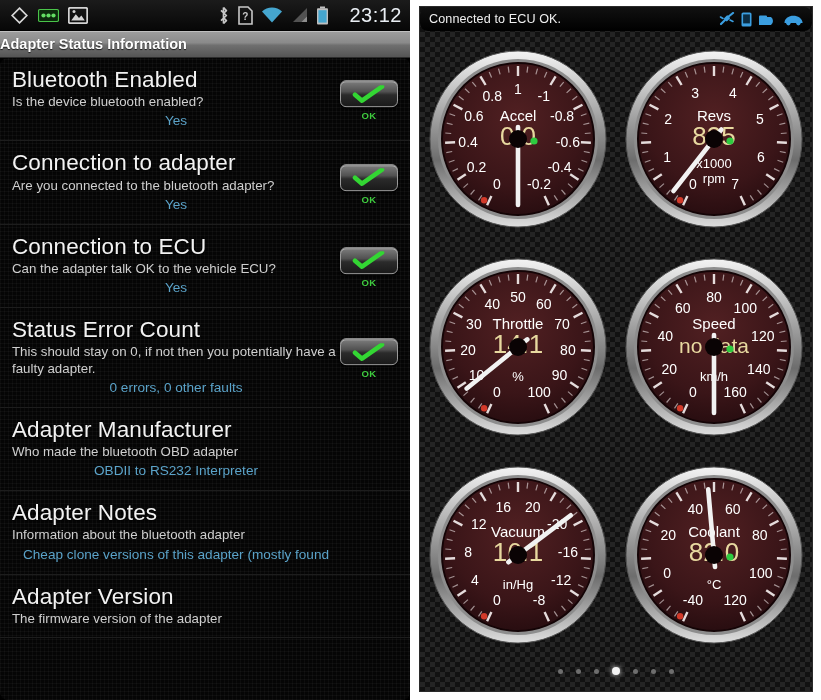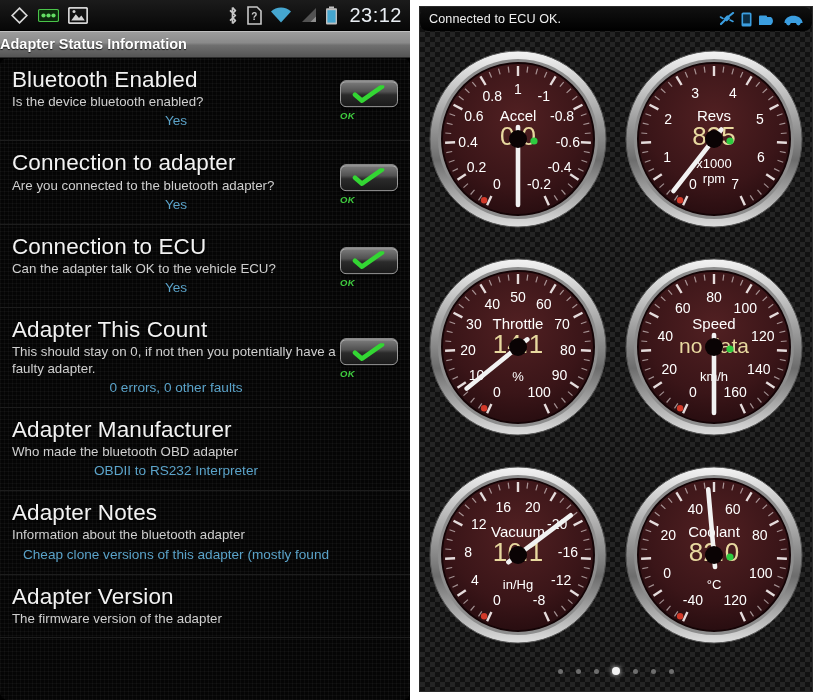--- a/index.html
+++ b/index.html
@@ -23,21 +23,21 @@
     background: linear-gradient(#1b1b1b, #070707);
     display: flex; align-items: center;
     padding: 0 8px 0 10px;
     border-bottom: 1px solid #000;
   }
   .sb-left { display: flex; align-items: center; gap: 9px; }
   .sb-right { margin-left: auto; display: flex; align-items: center; gap: 8px; }
   .sb-ico { display: block; opacity: .92; }
   .sb-clock {
     color: #e9eef3; font-size: 20px; font-weight: 400;
-    letter-spacing: .5px; margin-left: 3px;
+    letter-spacing: .5px; margin-left: 12px;
     font-family: "Liberation Sans", sans-serif;
   }
 
   .titlebar {
     height: 27px; width: 100%;
     background: linear-gradient(#9e9e9e, #8a8a8a 45%, #6f6f6f 55%, #555555);
     display: flex; align-items: center;
     padding-left: 0;
     border-bottom: 1px solid #2c2c2c;
     box-shadow: inset 0 1px 0 rgba(255,255,255,.35);
@@ -80,21 +80,21 @@
   .row-value {
     color: #5ba3c9;
     font-size: 13.6px;
     line-height: 1.25;
     margin-top: 3px;
     text-align: center;
   }
   .ok-badge {
     position: absolute; right: 12px;
     top: 50%; transform: translateY(-46%);
-    width: 58px; text-align: left; font-style: italic;
+    width: 58px; text-align: center;
   }
   .ok-chip {
     width: 58px; height: 27px;
     border-radius: 6px;
     background: linear-gradient(#7e7e7e, #515151 42%, #2b2b2b 55%, #1a1a1a);
     border: 1px solid #9a9a9a;
     display: flex; align-items: center; justify-content: center;
     box-shadow: inset 0 1px 0 rgba(255,255,255,.45), 0 1px 2px rgba(0,0,0,.8);
   }
   .ok-label {
@@ -237,21 +237,21 @@
           <div class="ok-badge">
             <div class="ok-chip">
               <svg width="34" height="18" viewBox="0 0 34 18">
                 <path d="M3 9.5 L10 15.5 L30 1.5" fill="none" stroke="#33d633" stroke-width="4.6" stroke-linecap="round" stroke-linejoin="round"></path>
               </svg>
             </div>
             <div class="ok-label">OK</div>
           </div>
         </div>
         <div class="row">
-          <div class="row-title">Adapter This Count</div>
+          <div class="row-title">Status Error Count</div>
           <div class="row-desc">This should stay on 0, if not then you potentially have a faulty adapter.</div>
           <div class="row-value">0 errors, 0 other faults</div>
           <div class="ok-badge">
             <div class="ok-chip">
               <svg width="34" height="18" viewBox="0 0 34 18">
                 <path d="M3 9.5 L10 15.5 L30 1.5" fill="none" stroke="#33d633" stroke-width="4.6" stroke-linecap="round" stroke-linejoin="round"></path>
               </svg>
             </div>
             <div class="ok-label">OK</div>
           </div>

